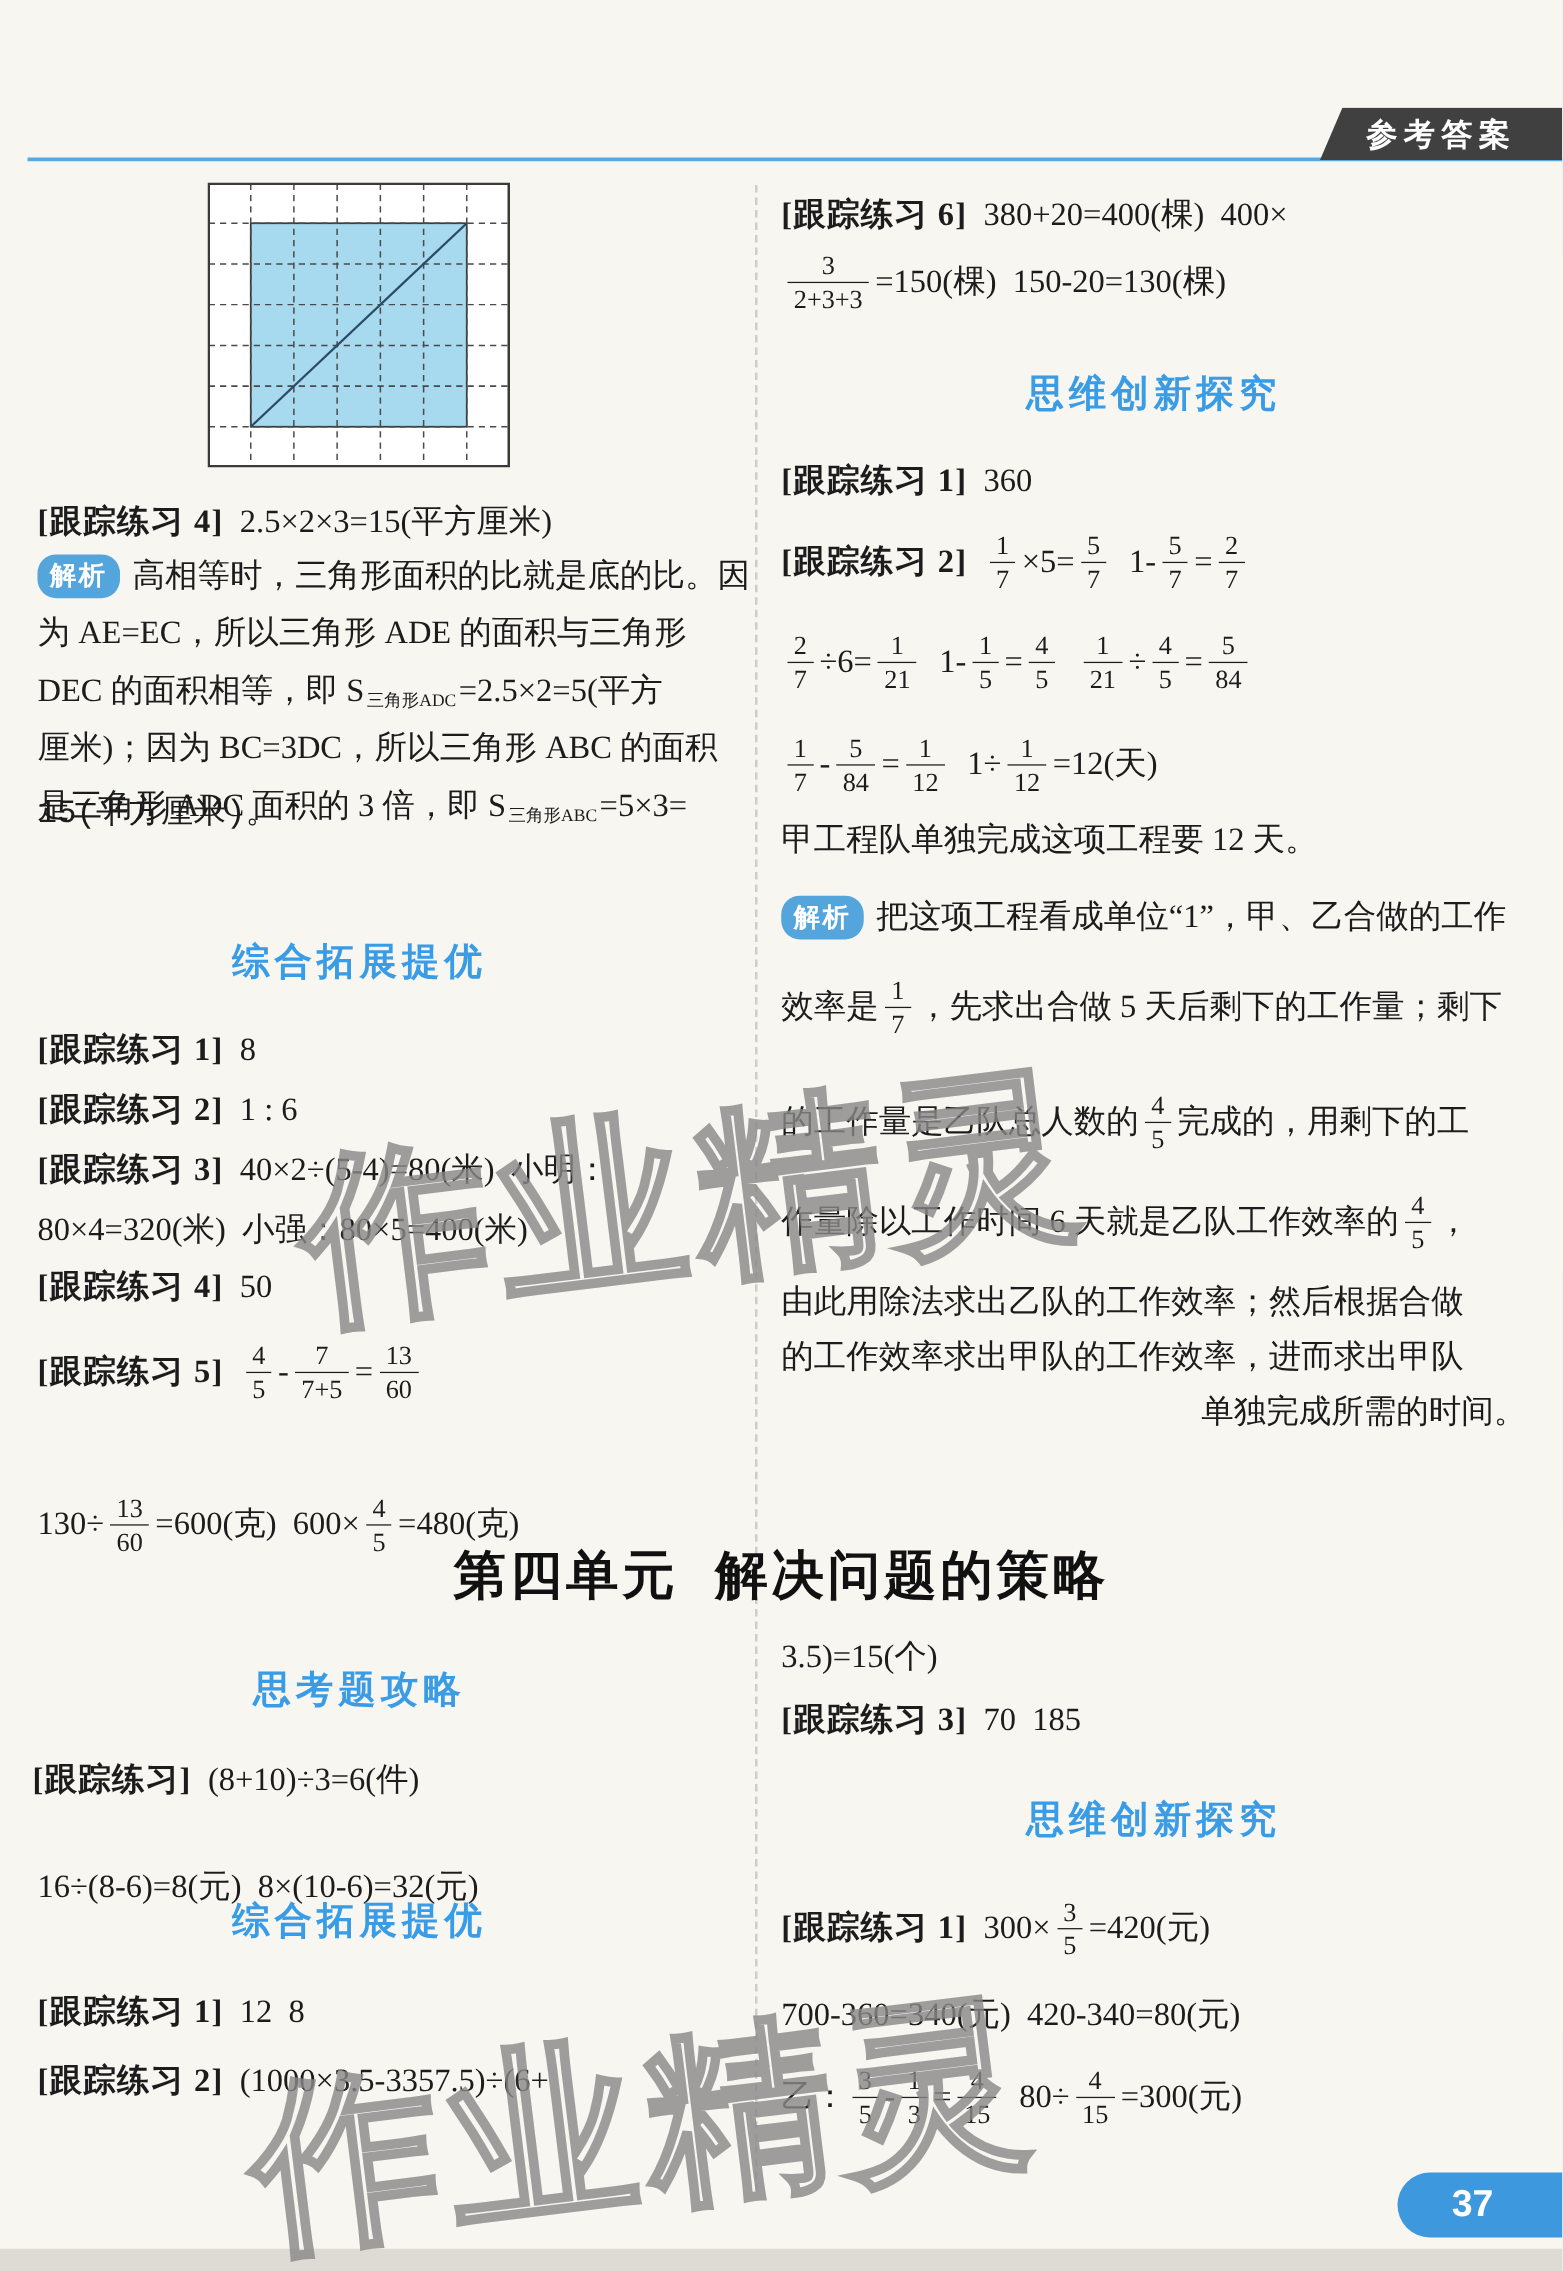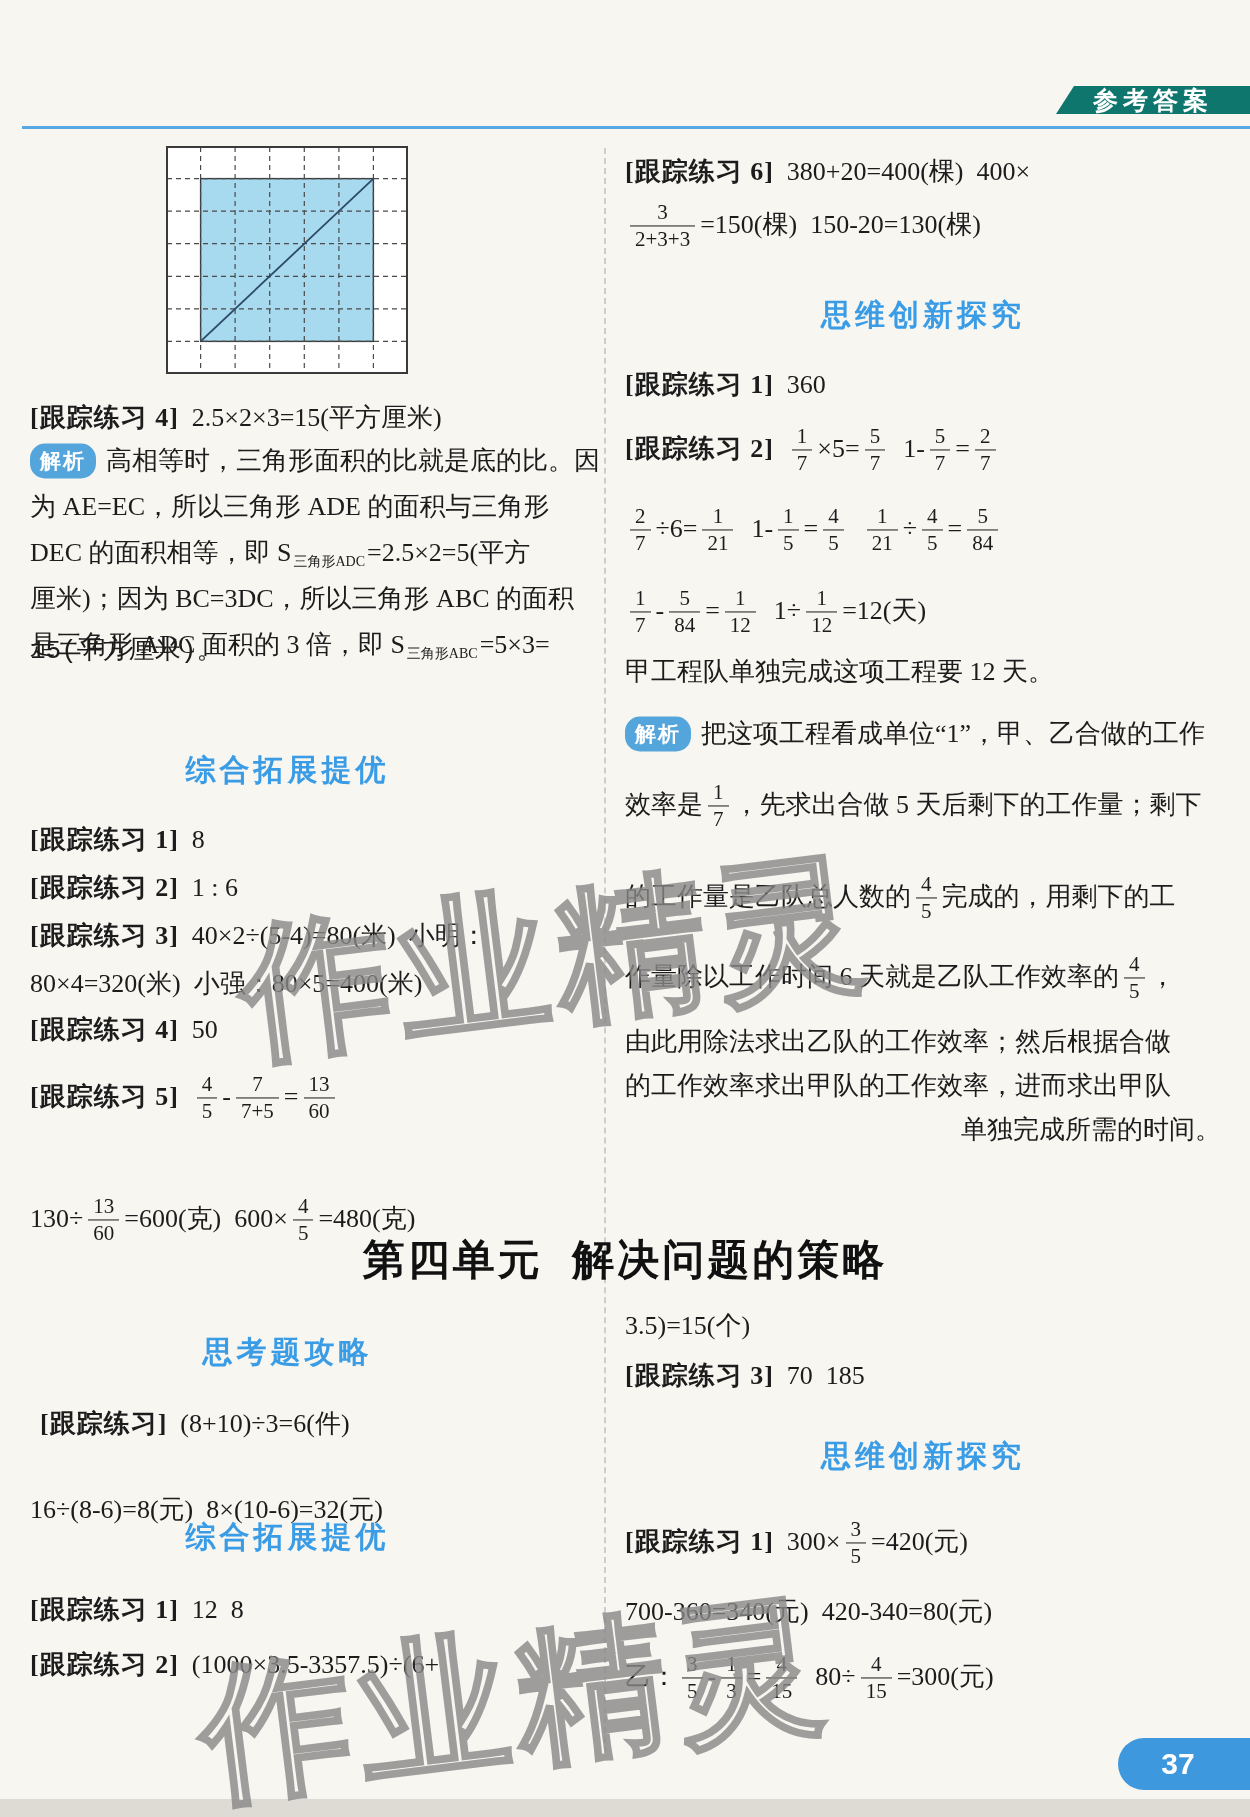--- a/index.html
+++ b/index.html
@@ -1,19 +1,19 @@
 <!DOCTYPE html>
 <html><head>
 <meta charset="utf-8">
 <style>
   html,body{margin:0;padding:0;background:#eceae6;}
   #page{position:relative;width:1250px;height:1817px;background:#f7f6f1;overflow:hidden;
         font-family:"Liberation Serif","DejaVu Serif",serif;color:#1c1c1c;}
   
-  .tab{position:absolute;left:1056px;top:86px;width:194px;height:28px;background:#0f766e;
+  .tab{position:absolute;left:1056px;top:86px;width:194px;height:42px;background:#404040;
        clip-path:polygon(18px 0,100% 0,100% 100%,0 100%);
        display:flex;align-items:center;justify-content:center;
        color:#fff;font:700 25px "Liberation Sans","DejaVu Sans",sans-serif;letter-spacing:5px;z-index:4;}
   .rule{position:absolute;left:22px;top:126px;width:1228px;height:3px;background:#58a9e3;z-index:1;}
   .divider{position:absolute;left:604px;top:148px;height:1605px;width:0;
            border-left:2px dashed #c7c7c7;opacity:.85;z-index:1;}
   
   .line{position:absolute;display:flex;align-items:center;transform:translateY(-50%);
         white-space:pre;z-index:2;font-size:26px;line-height:1.25;}
   .line.center{justify-content:center;text-align:center;}
@@ -87,21 +87,21 @@
       <div class="line heading center" style="left: 30px; width: 515px; top: 770px;"><span class="t">综合拓展提优</span></div>
       <div class="line" style="left: 30px; width: 515px; top: 840px;"><span class="lbl">[跟踪练习 1]</span><span class="t">  8</span></div>
       <div class="line" style="left: 30px; width: 515px; top: 888px;"><span class="lbl">[跟踪练习 2]</span><span class="t">  1 : 6</span></div>
       <div class="line" style="left: 30px; width: 515px; top: 936px;"><span class="lbl">[跟踪练习 3]</span><span class="t">  40×2÷(5-4)=80(米)  小明：</span></div>
       <div class="line" style="left: 30px; width: 515px; top: 984px;"><span class="t">80×4=320(米)  小强：80×5=400(米)</span></div>
       <div class="line" style="left: 30px; width: 515px; top: 1030px;"><span class="lbl">[跟踪练习 4]</span><span class="t">  50</span></div>
       <div class="line" style="left: 30px; width: 515px; top: 1098px;"><span class="lbl">[跟踪练习 5]</span><span class="t">  </span><span class="fr"><span class="fn">4</span><span class="fd">5</span></span><span class="t">-</span><span class="fr"><span class="fn">7</span><span class="fd">7+5</span></span><span class="t">=</span><span class="fr"><span class="fn">13</span><span class="fd">60</span></span></div>
       <div class="line" style="left: 30px; width: 515px; top: 1196px; margin-top: 24px;"><span class="t">130÷</span><span class="fr"><span class="fn">13</span><span class="fd">60</span></span><span class="t">=600(克)  600×</span><span class="fr"><span class="fn">4</span><span class="fd">5</span></span><span class="t">=480(克)</span></div>
       <div class="line unit center" style="left: 25px; width: 1200px; top: 1260px;"><span class="t">第四单元  解决问题的策略</span></div>
       <div class="line heading center" style="left: 30px; width: 515px; top: 1352px;"><span class="t">思考题攻略</span></div>
-      <div class="line" style="left: 40px; width: 515px; top: 1424px;"><span class="lbl">[跟踪练习]</span><span class="t">  (8+10)÷3=6(件)</span></div>
+      <div class="line" style="left: 26px; width: 515px; top: 1424px;"><span class="lbl">[跟踪练习]</span><span class="t">  (8+10)÷3=6(件)</span></div>
       <div class="line" style="left: 30px; width: 515px; top: 1472px; margin-top: 38px;"><span class="t">16÷(8-6)=8(元)  8×(10-6)=32(元)</span></div>
       <div class="line heading center" style="left: 30px; width: 515px; top: 1537px;"><span class="t">综合拓展提优</span></div>
       <div class="line" style="left: 30px; width: 515px; top: 1610px;"><span class="lbl">[跟踪练习 1]</span><span class="t">  12  8</span></div>
       <div class="line" style="left: 30px; width: 515px; top: 1665px;"><span class="lbl">[跟踪练习 2]</span><span class="t">  (1000×3.5-3357.5)÷(6+</span></div>
       <div class="line" style="left: 625px; width: 596px; top: 172px;"><span class="lbl">[跟踪练习 6]</span><span class="t">  380+20=400(棵)  400×</span></div>
       <div class="line" style="left: 625px; width: 596px; top: 226px;"><span class="fr"><span class="fn">3</span><span class="fd">2+3+3</span></span><span class="t">=150(棵)  150-20=130(棵)</span></div>
       <div class="line heading center" style="left: 625px; width: 596px; top: 315px;"><span class="t">思维创新探究</span></div>
       <div class="line" style="left: 625px; width: 596px; top: 385px;"><span class="lbl">[跟踪练习 1]</span><span class="t">  360</span></div>
       <div class="line" style="left: 625px; width: 596px; top: 450px;"><span class="lbl">[跟踪练习 2]</span><span class="t">  </span><span class="fr"><span class="fn">1</span><span class="fd">7</span></span><span class="t">×5=</span><span class="fr"><span class="fn">5</span><span class="fd">7</span></span><span class="t">  1-</span><span class="fr"><span class="fn">5</span><span class="fd">7</span></span><span class="t">=</span><span class="fr"><span class="fn">2</span><span class="fd">7</span></span></div>
       <div class="line" style="left: 625px; width: 596px; top: 530px;"><span class="fr"><span class="fn">2</span><span class="fd">7</span></span><span class="t">÷6=</span><span class="fr"><span class="fn">1</span><span class="fd">21</span></span><span class="t">  1-</span><span class="fr"><span class="fn">1</span><span class="fd">5</span></span><span class="t">=</span><span class="fr"><span class="fn">4</span><span class="fd">5</span></span><span class="t">  </span><span class="fr"><span class="fn">1</span><span class="fd">21</span></span><span class="t">÷</span><span class="fr"><span class="fn">4</span><span class="fd">5</span></span><span class="t">=</span><span class="fr"><span class="fn">5</span><span class="fd">84</span></span></div>

